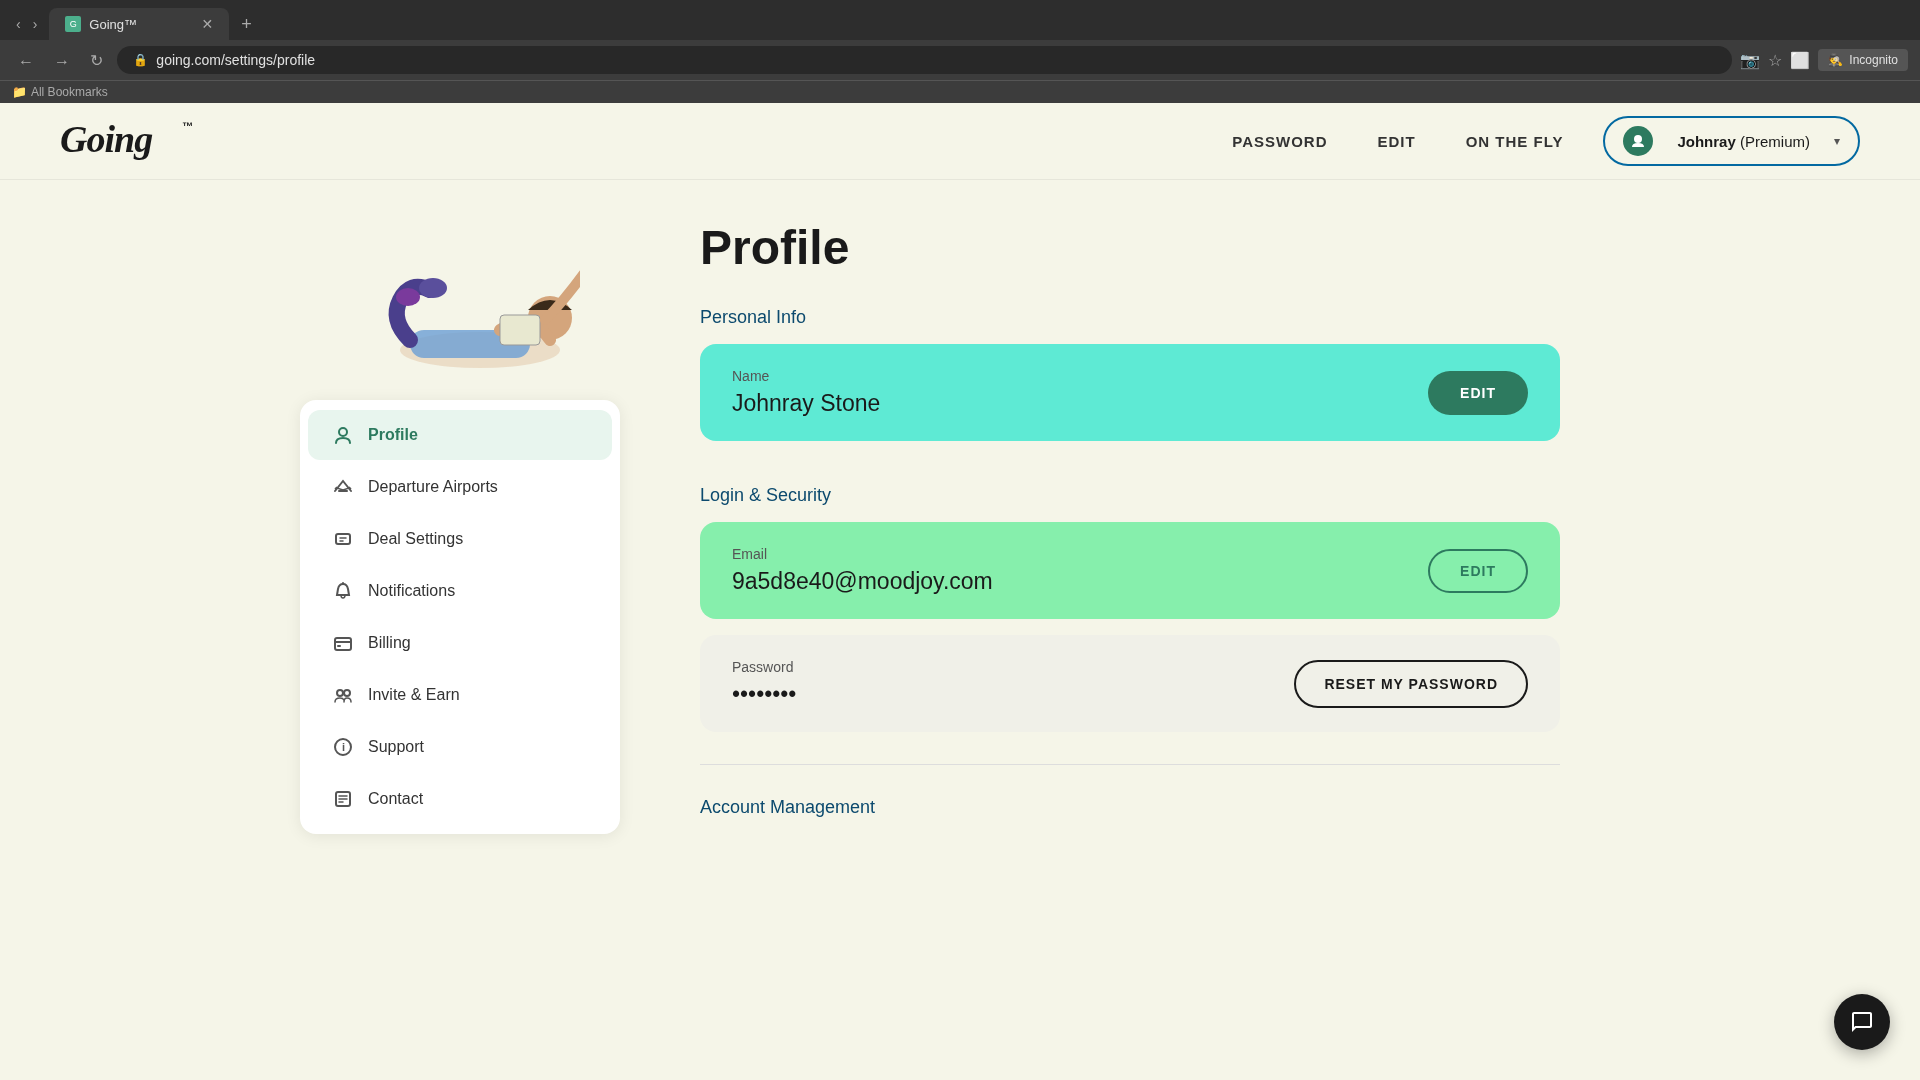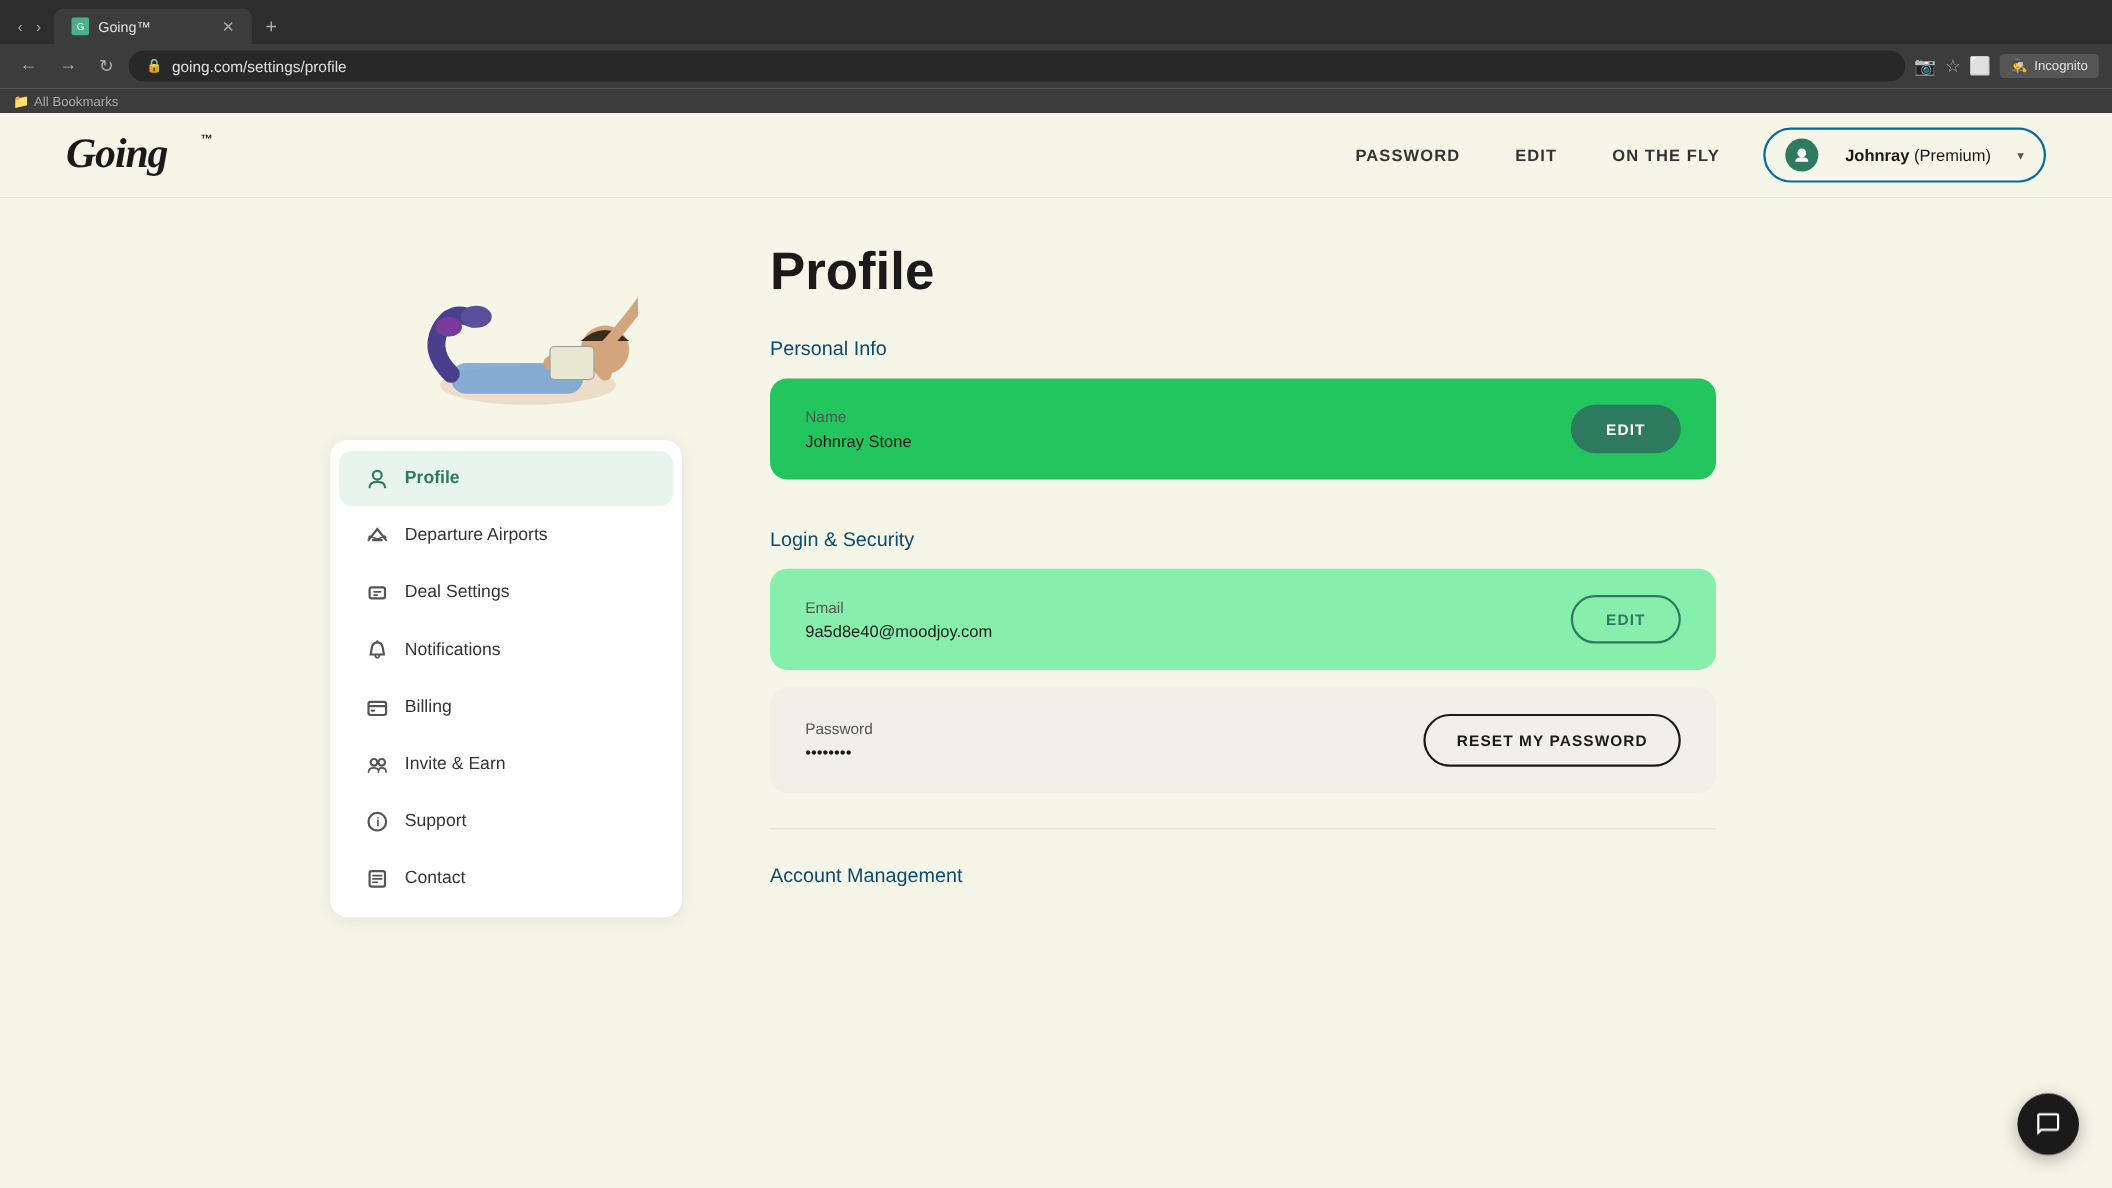--- a/index.html
+++ b/index.html
@@ -232,35 +232,35 @@
       margin-bottom: 32px;
     }
     .section-title {
       font-size: 18px;
       font-weight: 400;
       color: #0c4a6e;
       margin-bottom: 16px;
     }
 
     .info-card {
-      background: #22c55e;
+      background: #5eead4;
       border-radius: 16px;
       padding: 24px 32px;
       display: flex;
       align-items: center;
       justify-content: space-between;
       margin-bottom: 16px;
     }
     .info-label {
       font-size: 14px;
       color: #555;
       margin-bottom: 6px;
     }
     .info-value {
-      font-size: 15px;
+      font-size: 23px;
       font-weight: 500;
       color: #1a1a1a;
     }
     .edit-btn {
       background: #2d7a5f;
       color: white;
       border: none;
       border-radius: 30px;
       padding: 14px 32px;
       font-size: 14px;

